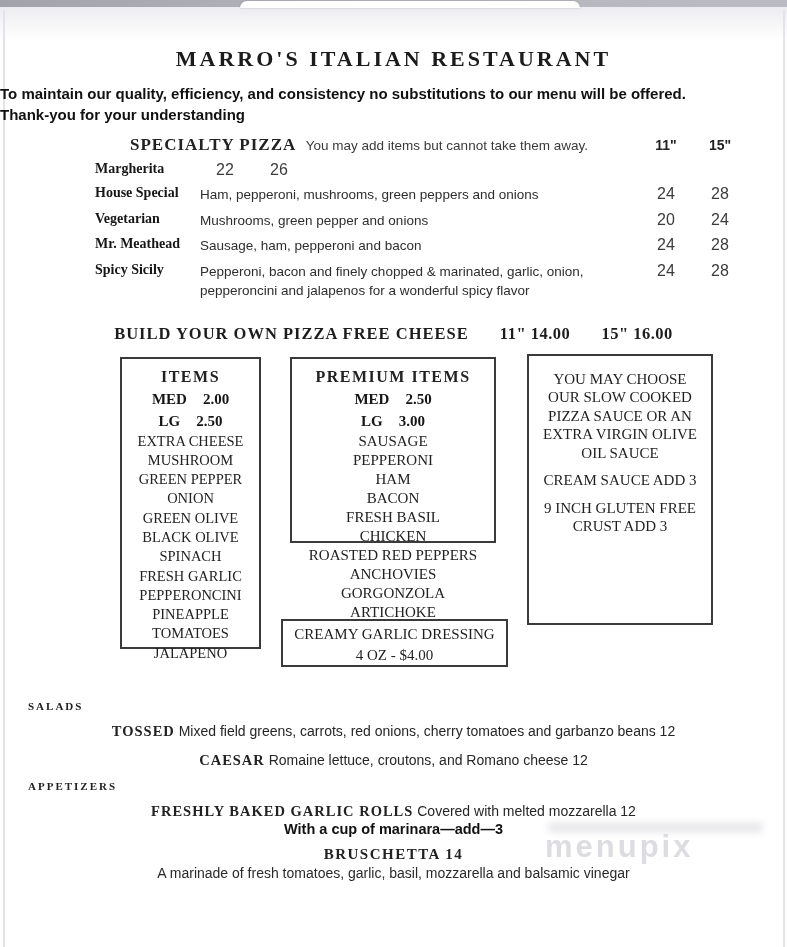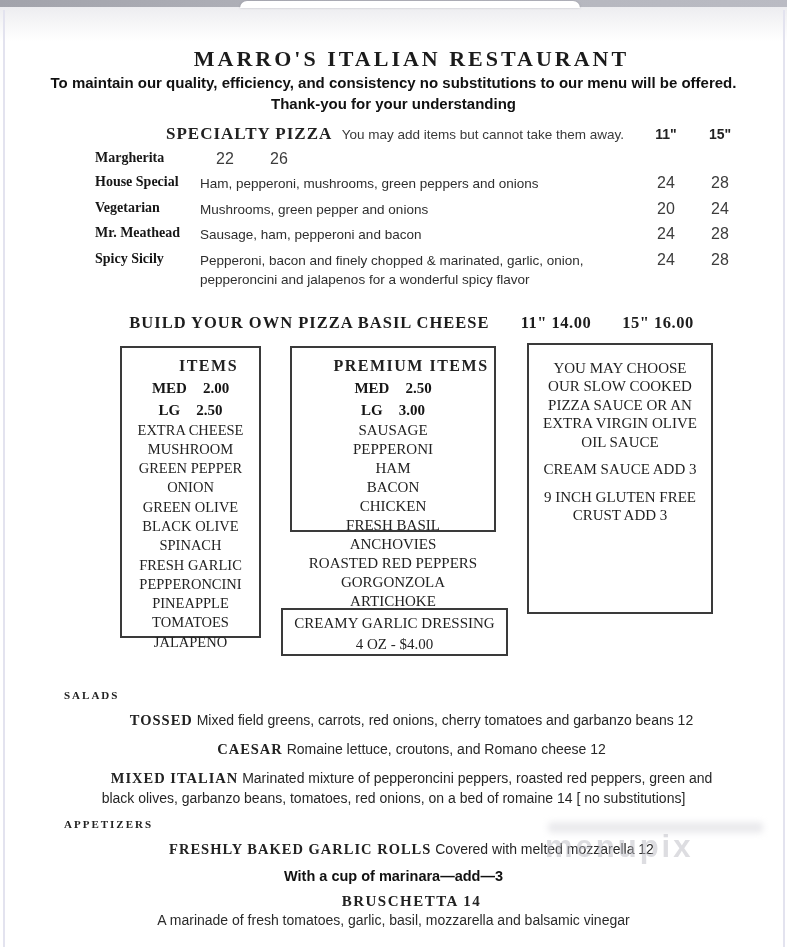--- a/index.html
+++ b/index.html
@@ -27,29 +27,28 @@
   }
   .edge-line { position: absolute; top: 10px; bottom: 0; width: 2px; background: #e3e3ef; }
   .edge-left { left: 3px; }
   .edge-right { right: 2px; }
 
   .stencil {
     font-family: "Liberation Serif", serif;
     font-weight: bold;
     letter-spacing: 1px;
     color: #222;
-    margin-left: 36px;
   }
   .page { position: relative; padding-top: 46px; }
 
   .title {
     text-align: center; font-size: 22px; letter-spacing: 3px; color: #1b1b1b;
   }
   .notice {
-    text-align: center; font-weight: bold; font-size: 15px; color: #111;
+    margin-top: 11px; text-align: left; font-weight: bold; font-size: 15px; color: #111;
     line-height: 21px;
   }
   .notice .line2 { font-size: 15px; }
 
   
   .spec-table { margin: 10px 38px 0 95px; }
   .spec-header { display: flex; align-items: baseline; }
   .spec-header .lead { flex: 1; padding-left: 35px; }
   .spec-heading { font-size: 17px; letter-spacing: 1px; }
   .spec-note { font-size: 13.5px; color: #3a3a3a; margin-left: 5px; }
@@ -96,21 +95,21 @@
   .garlic-box .para {
     font-family: "Liberation Serif", serif; font-size: 15px; color: #1f1f1f; line-height: 21px; margin-top: 3px;
   }
 
   
   .section-heading { text-align: left; font-size: 11px; letter-spacing: 2px; margin-top: 18px; padding-left: 28px; }
   .center-line { text-align: center; font-size: 14px; color: #222; margin-top: 9px; line-height: 20px; }
   .center-line .iname { font-size: 14.5px; letter-spacing: 1px; }
   .center-line .idesc { font-size: 14px; color: #262626; }
   .mixed { padding: 0 60px; }
-  .marinara { text-align: center; font-weight: bold; font-size: 14.5px; color: #111; margin-top: 9px; }
+  .marinara { text-align: center; font-weight: bold; font-size: 14.5px; color: #111; }
   .brus-name { text-align: center; font-size: 15px; letter-spacing: 1.5px; margin-top: 9px; }
   .brus-desc { text-align: center; font-size: 14px; color: #2a2a2a; margin-top: 2px; }
 
   .watermark {
     position: absolute; left: 545px; top: 829px;
     font-size: 31px; color: rgba(188,188,196,0.5); letter-spacing: 3px;
     font-family: "Liberation Sans", sans-serif; font-weight: bold;
     filter: blur(0.6px);
   }
   .watermark-streak {
@@ -171,21 +170,21 @@
     </div>
     <div class="spec-row">
       <div class="name">Spicy Sicily</div>
       <div class="desc">Pepperoni, bacon and finely chopped &amp; marinated, garlic, onion, pepperoncini and jalapenos for a wonderful spicy flavor</div>
       <div class="p">24</div>
       <div class="p p2">28</div>
     </div>
   </div>
 
   <div class="build-line stencil">
-    <span>BUILD YOUR OWN PIZZA BASIL CHEESE</span>
+    <span>BUILD YOUR OWN PIZZA FREE CHEESE</span>
     <span class="sz">11" 14.00</span>
     <span class="sz">15" 16.00</span>
   </div>
 
   <div class="boxes">
 
     <div class="menu-box items-box">
       <div class="box-title stencil">ITEMS</div>
       <div class="size-line">
         <span>MED</span>
@@ -219,24 +218,24 @@
       </div>
       <div class="size-line">
         <span>LG</span>
         <span>3.00</span>
       </div>
       <div class="topping-list">
           <div>SAUSAGE</div>
           <div>PEPPERONI</div>
           <div>HAM</div>
           <div>BACON</div>
+          <div>FRESH BASIL</div>
           <div>CHICKEN</div>
-          <div>FRESH BASIL</div>
+          <div>ROASTED RED PEPPERS</div>
           <div>ANCHOVIES</div>
-          <div>ROASTED RED PEPPERS</div>
           <div>GORGONZOLA</div>
           <div>ARTICHOKE</div>
         </div>
     </div>
 
     <div class="menu-box sauce-box">
       <div class="para p1">YOU MAY CHOOSE OUR SLOW COOKED PIZZA SAUCE OR AN EXTRA VIRGIN OLIVE OIL SAUCE</div>
       <div class="para pgap">CREAM SAUCE ADD 3</div>
       <div class="para pgap">9 INCH GLUTEN FREE CRUST ADD 3</div>
     </div>
@@ -251,24 +250,20 @@
   <div class="section-heading stencil">SALADS</div>
 
   <div class="center-line">
     <span class="iname stencil">TOSSED</span>
     <span class="idesc">Mixed field greens, carrots, red onions, cherry tomatoes and garbanzo beans 12</span>
   </div>
   <div class="center-line">
     <span class="iname stencil">CAESAR</span>
     <span class="idesc">Romaine lettuce, croutons, and Romano cheese 12</span>
   </div>
-  <div class="center-line mixed">
-    <span class="iname stencil">MIXED ITALIAN</span>
-    <span class="idesc">Marinated mixture of pepperoncini peppers, roasted red peppers, green and black olives, garbanzo beans, tomatoes, red onions, on a bed of romaine 14 [ no substitutions]</span>
-  </div>
 
   <div class="section-heading stencil" style="margin-top:10px;">APPETIZERS</div>
 
   <div class="center-line">
     <span class="iname stencil">FRESHLY BAKED GARLIC ROLLS</span>
     <span class="idesc">Covered with melted mozzarella 12</span>
   </div>
 
   <div class="marinara">With a cup of marinara—add—3</div>
 

